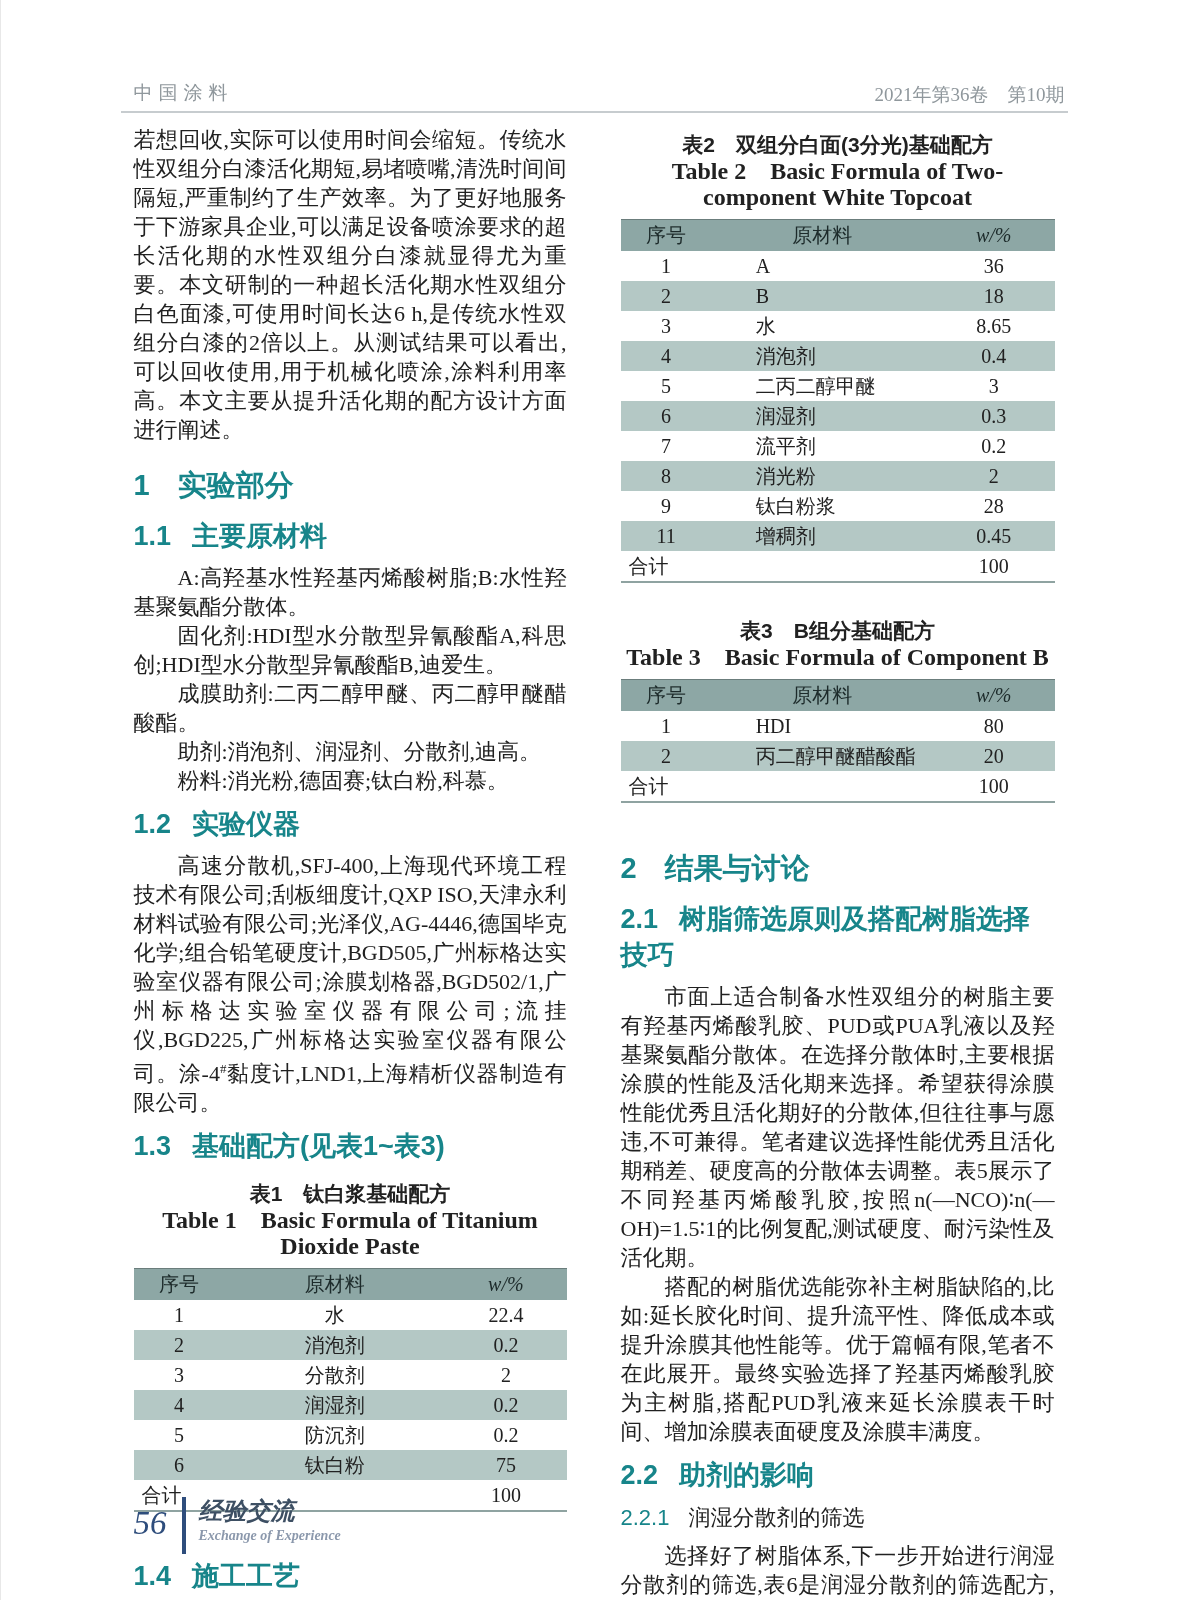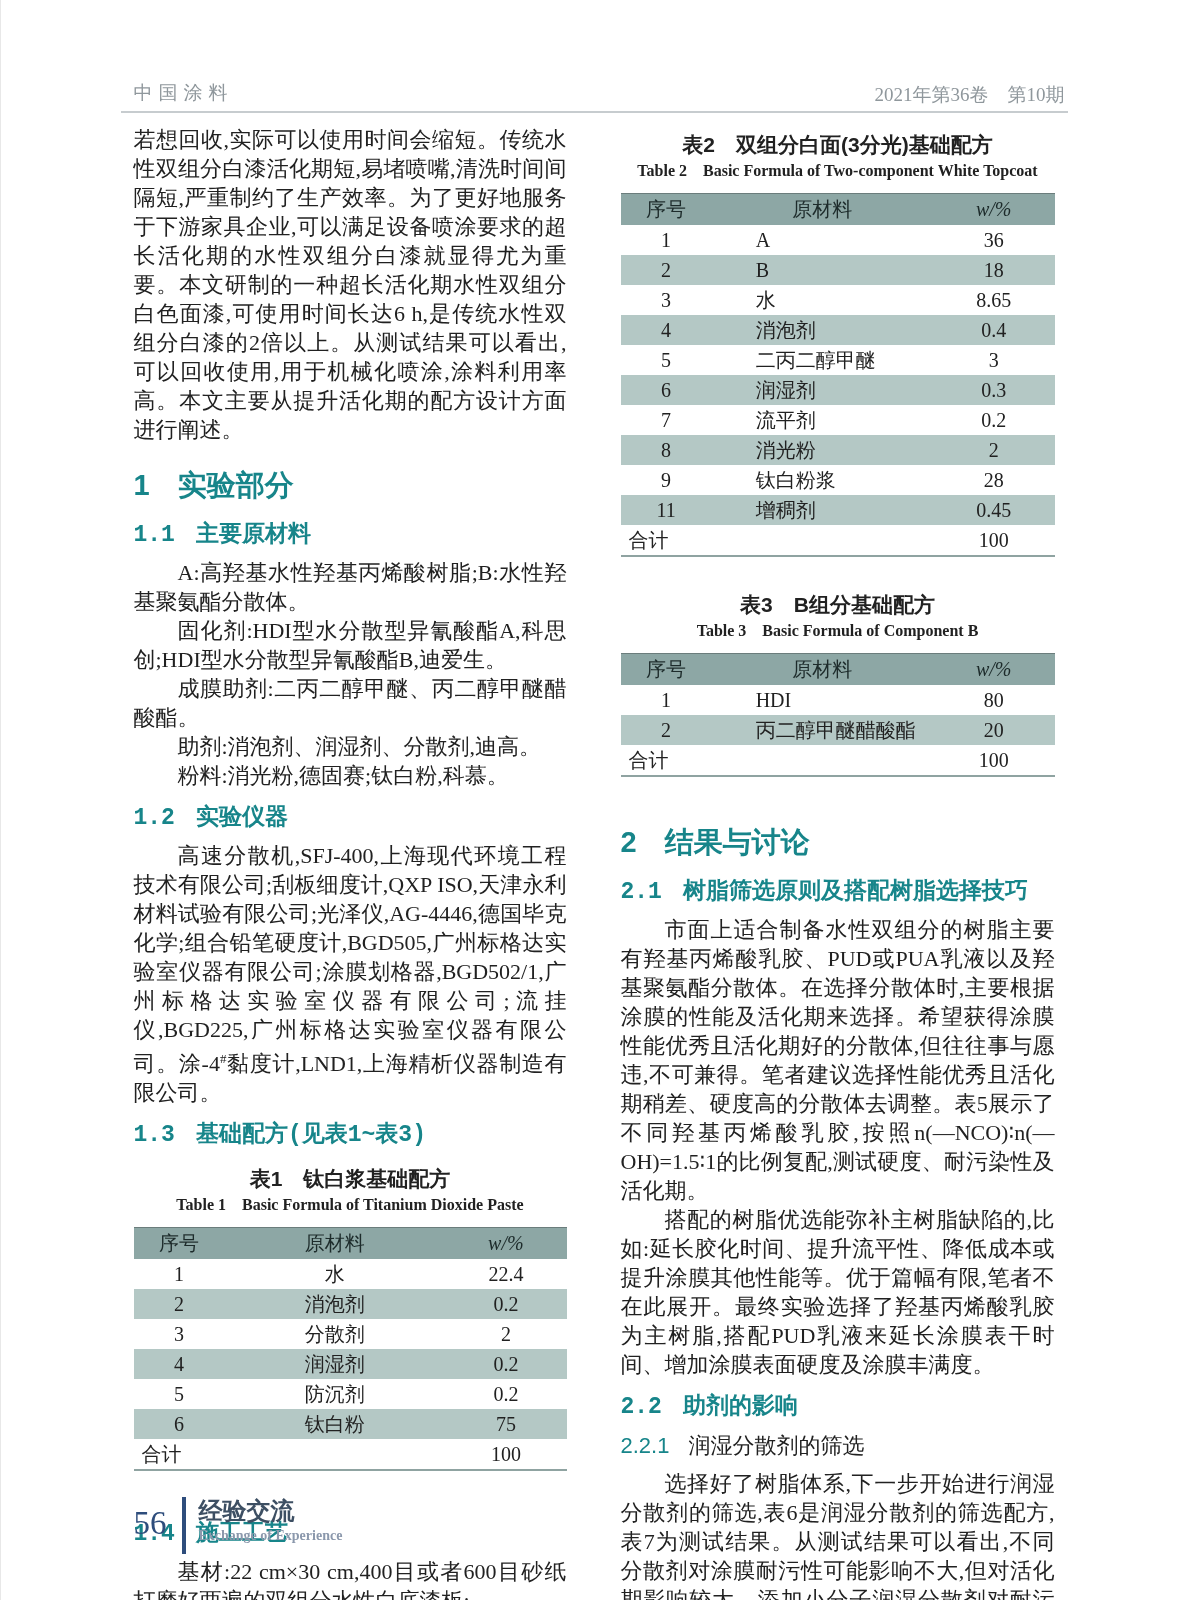--- a/index.html
+++ b/index.html
@@ -36,40 +36,40 @@
   sup { font-size:13px; }
 
   h1.sec {
     margin:22px 0 12px 0;
     font-family:"Liberation Sans","DejaVu Sans",sans-serif;
     font-size:29px; font-weight:bold; color:var(--teal,#17858A);
   }
   h1.sec .num { margin-right:28px; }
   h2.sec {
     margin:11px 0 9px 0;
-    font-family:Liberation Mono, monospace;
-    font-size:23px; font-weight:bold; color:var(--teal,#17858A);
+    font-family:Liberation Sans, sans-serif;
+    font-size:27px; font-weight:bold; color:var(--teal,#17858A);
   }
   h2.sec .num { margin-right:21px; }
   h3.sec {
     margin:10px 0 8px 0;
     font-family:"Liberation Sans","DejaVu Sans",sans-serif;
     font-size:22px; font-weight:normal; color:var(--text,#212121);
   }
   h3.sec .num { color:var(--teal,#17858A); margin-right:19px; }
 
   
   .table-block { margin:16px 0 46px 0; }
   .table-block.tight { margin:6px 0 34px 0; }
   .tbl-title-zh {
     text-align:center; font-family:"Liberation Sans","DejaVu Sans",sans-serif;
     font-weight:bold; font-size:21px; line-height:27px;
   }
   .tbl-title-en {
-    text-align:center; font-weight:bold; font-size:16px; line-height:26px;
+    text-align:center; font-weight:bold; font-size:24px; line-height:26px;
     font-family:"Liberation Serif","DejaVu Serif",serif;
   }
   table.ftable {
     width:100%; border-collapse:collapse; margin-top:9px;
     border-top:1px solid #6b7d7c; border-bottom:2px solid #8fa3a1;
     font-size:20px;
   }
   table.ftable th {
     background:var(--table-header,#8DA7A5); font-weight:normal;
     height:29px; text-align:center; color:#1d2b2b;
@@ -78,21 +78,21 @@
   table.ftable th:last-child { font-style:italic; }
   table.ftable td { height:28px; text-align:center; }
   table.ftable tbody tr:nth-child(even) { background:var(--stripe,#B4C8C5); }
   table.ftable th:first-child, table.ftable td:first-child { width:21%; }
   table.ftable th:nth-child(2), table.ftable td:nth-child(2) { width:51%; }
   table.ftable th:last-child,  table.ftable td:last-child  { width:28%; }
   table.t-left td:nth-child(2) { text-align:left; padding-left:44px; }
   table.ftable tbody tr:last-child td:first-child { text-align:left; padding-left:8px; }
 
   
-  .footer { position:absolute; left:133px; top:1495px; display:flex; align-items:flex-start; }
+  .footer { position:absolute; left:133px; top:1495px; display:flex; align-items:flex-start;font-style:italic; }
   .page-num {
     font-size:33px; color:var(--footer-blue,#2E4D7C);
     font-family:"Liberation Serif","DejaVu Serif",serif; margin-top:10px;
   }
   .footer-bar { width:4px; height:57px; background:var(--footer-blue,#2E4D7C); margin:2px 13px 0 15px; }
   .footer-zh {
     font-family:"Liberation Sans","DejaVu Sans",sans-serif;
     font-size:24px; font-weight:bold; color:var(--footer-zh,#3D4F63); line-height:28px; margin-top:2px;
   }
   .footer-en {

